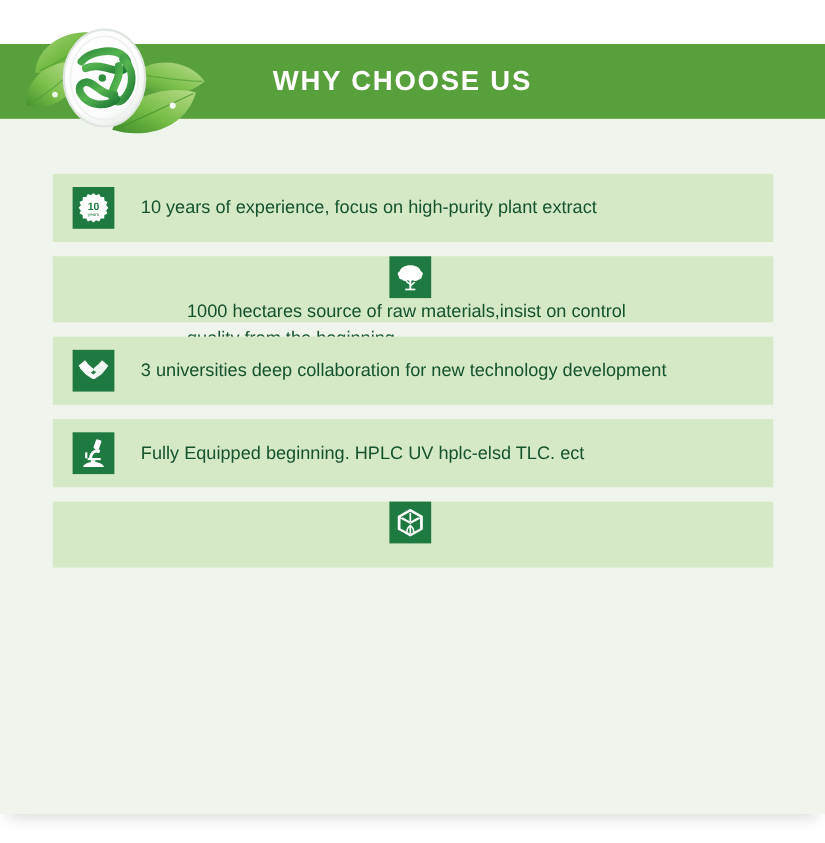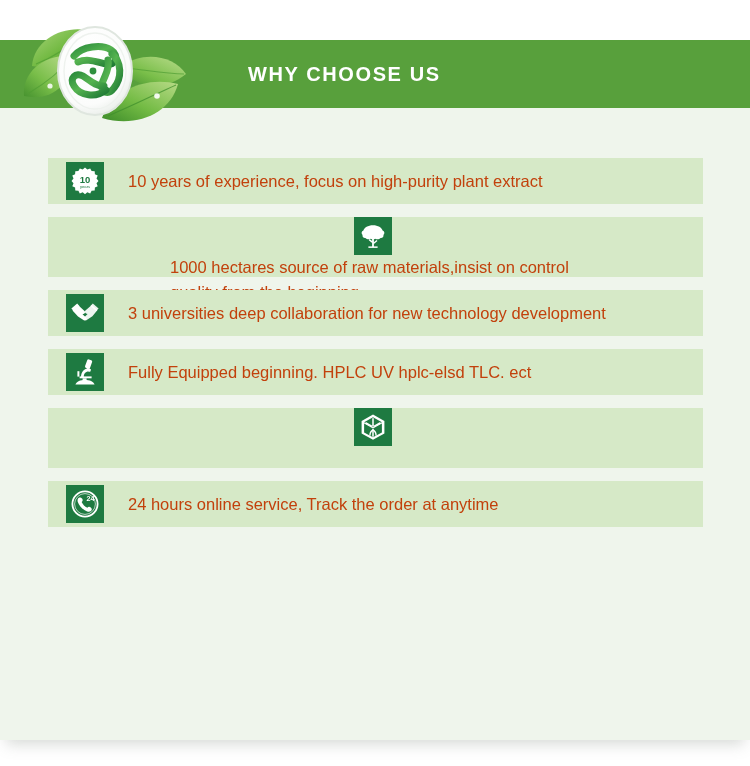--- a/index.html
+++ b/index.html
@@ -52,21 +52,21 @@
     background: #58a03c;
   }
   #banner-title {
     position: absolute;
     left: 248px;
     top: 40px;
     width: 460px;
     height: 68px;
     line-height: 68px;
     color: #ffffff;
-    font-size: 20px;
+    font-size: 25px;
     font-weight: bold;
     letter-spacing: 1.6px;
     white-space: nowrap;
   }
 
   
   #logo {
     position: absolute;
     left: 16px;
     top: 14px;
@@ -84,40 +84,40 @@
   }
   .row {
     position: relative;
     background: #d6e9c7;
     margin-bottom: 13px;
     display: flex;
     align-items: center;
     padding: 0;
     box-sizing: border-box;
   }
-  .row.h1 { height: 46px; }
+  .row.h1 { height: 62px; }
   .row.h2 { height: 60px; flex-direction: column; }
 
   .icon-box {
     flex: 0 0 auto;
     width: 38px;
     height: 38px;
     margin-left: 18px;
     margin-right: 24px;
     background: #1e7a41;
     display: flex;
     align-items: center;
     justify-content: center;
     box-sizing: border-box;
   }
   .icon-box svg { display: block; }
 
   .row-text {
     flex: 1 1 auto;
-    color: #c2410c;
+    color: #14532d;
     font-size: 16.5px;
     line-height: 25px;
     padding-right: 12px;
     white-space: pre-line;
   }
 </style>
 </head>
 <body>
 
 <div id="page">
@@ -251,27 +251,16 @@
           <path d="M15 2.6 L26.4 9.0 L26.4 21.4 L15 27.8 L3.6 21.4 L3.6 9.0 Z" fill="#ffffff"></path>
           <path d="M15 5.2 L23.9 10.2 L15 15.2 L6.1 10.2 Z" fill="#1e7a41"></path>
           <path d="M15 16.4 L23.9 11.5 L23.9 20.4 L15 25.3 Z" fill="#1e7a41"></path>
           <path d="M15 16.4 L6.1 11.5 L6.1 20.4 L15 25.3 Z" fill="#1e7a41"></path>
           <path d="M15 6.8 L15 14.0 M15 17.6 L15 24.2 M8.0 11.0 L13.6 14.2 M22.0 11.0 L16.4 14.2" stroke="#ffffff" stroke-width="1.5" fill="none" stroke-linecap="round"></path>
           <path d="M15 17.8 C17.2 19.2 18.2 21.2 18.0 23.6 M15 17.8 C12.8 19.2 11.8 21.2 12.0 23.6" stroke="#ffffff" stroke-width="1.4" fill="none"></path>
         </svg>
       </div>
     </div>
 
-    <div class="row h1">
-      <div class="icon-box">
-        <svg width="30" height="30" viewBox="0 0 30 30">
-          <circle cx="15" cy="15" r="12.6" fill="none" stroke="#ffffff" stroke-width="1.8"></circle>
-          <circle cx="15" cy="15" r="10.4" fill="none" stroke="#ffffff" stroke-width="0.9" opacity="0.75"></circle>
-          <path d="M9.4 8.6 C11.0 8.0 12.2 9.2 12.6 10.6 C12.9 11.7 12.3 12.4 11.6 12.9 C13.0 15.6 14.6 17.4 17.4 18.8 C17.9 18.1 18.6 17.6 19.7 17.9 C21.1 18.3 22.2 19.6 21.6 21.1 C21.0 22.6 19.1 23.1 17.2 22.4 C13.0 20.9 9.2 17.0 7.8 12.9 C7.1 11.0 7.9 9.2 9.4 8.6 Z" fill="#ffffff"></path>
-          <text x="20.6" y="11.6" text-anchor="middle" font-family="Liberation Sans, sans-serif" font-size="7.2" font-weight="bold" fill="#ffffff">24</text>
-        </svg>
-      </div>
-      <div class="row-text">24 hours online service, Track the order at anytime</div>
-    </div>
 
 
   </div>
 </div>
 
 </body></html>

